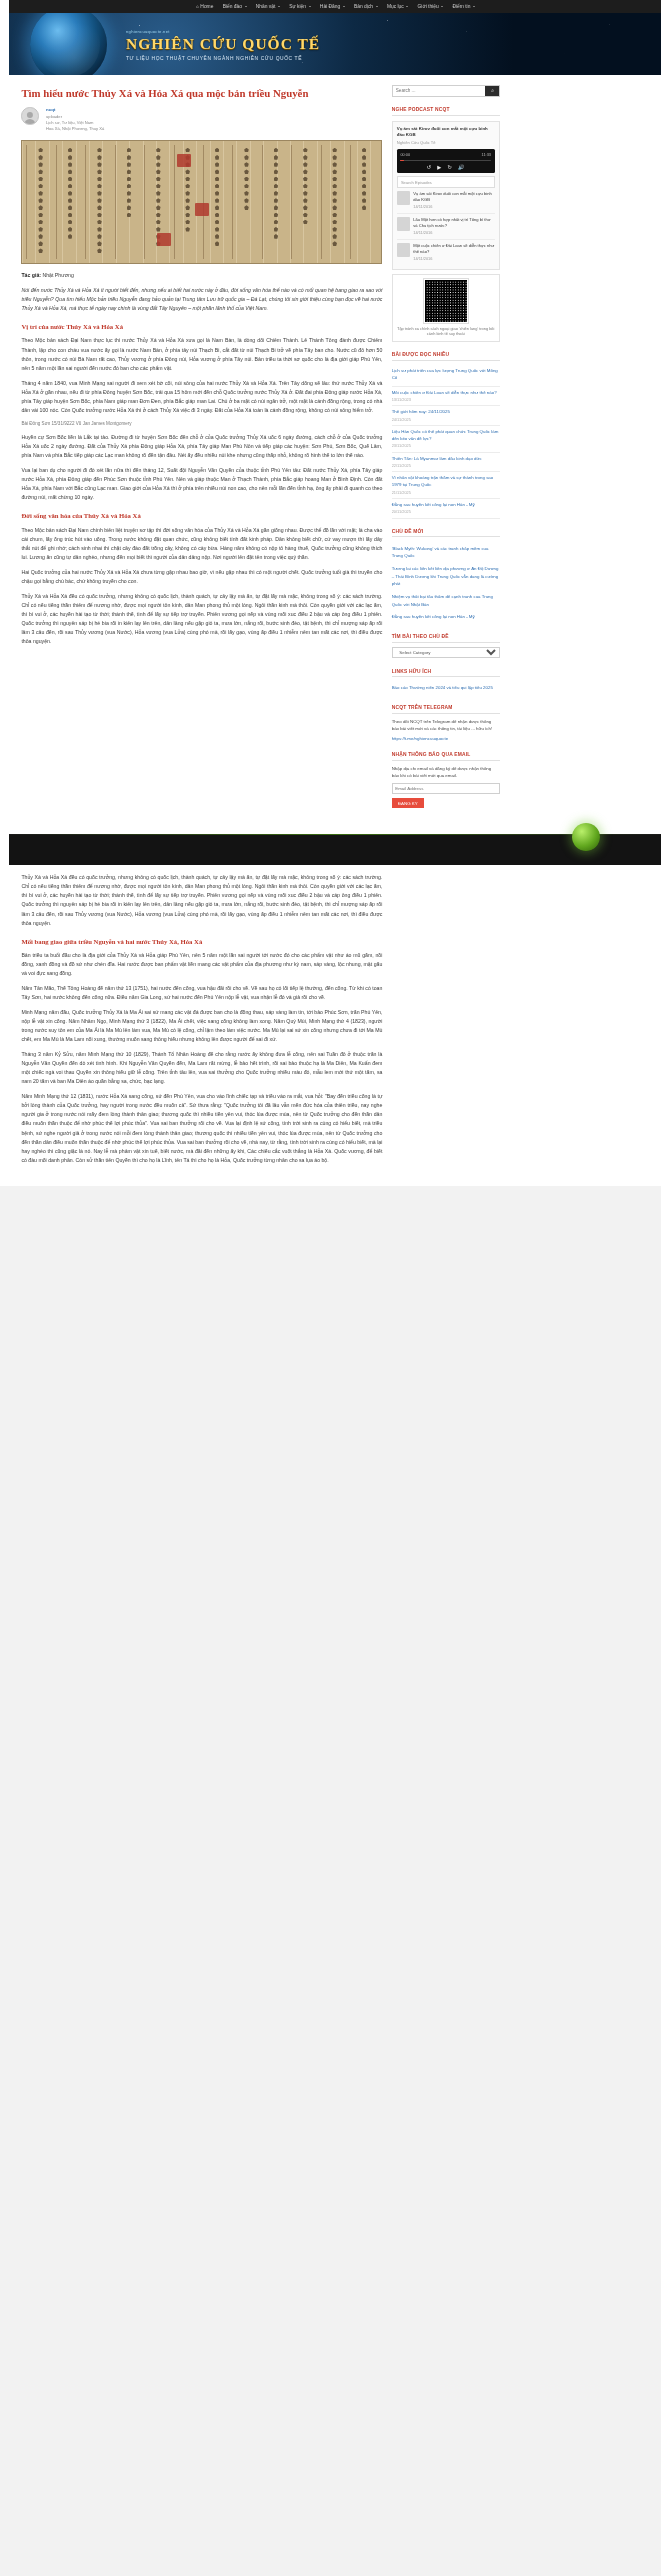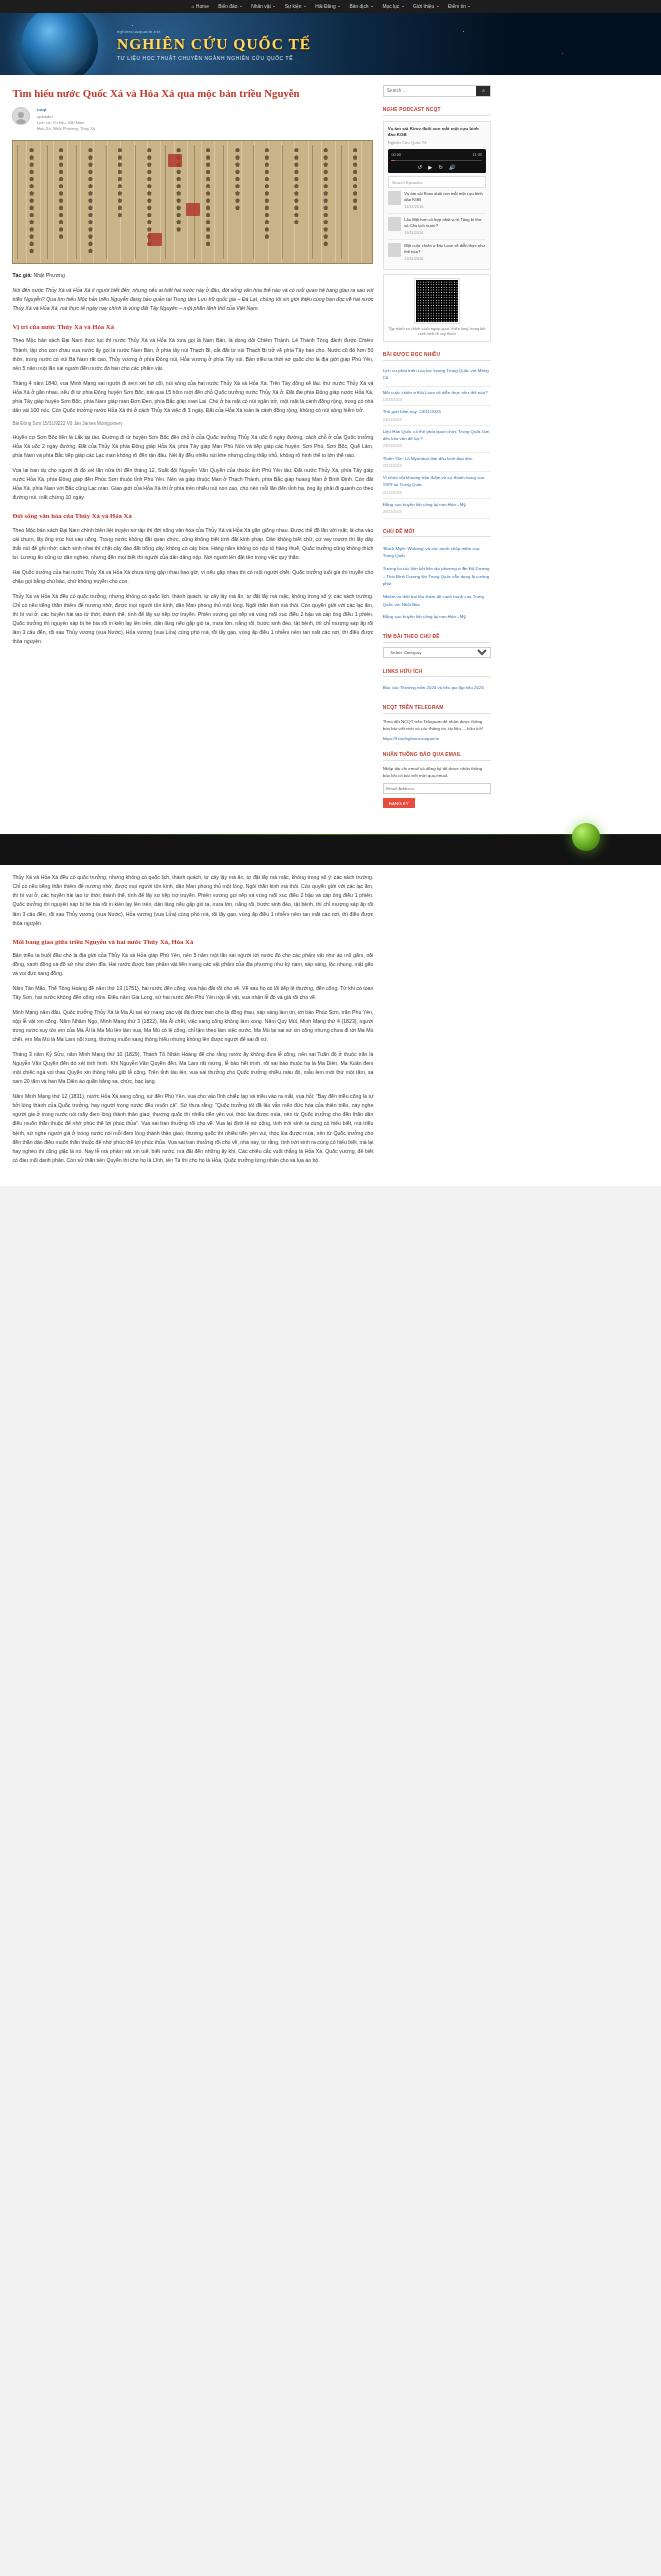--- a/index.html
+++ b/index.html
@@ -4,21 +4,21 @@
 <style>
   * { box-sizing: border-box; }
   html, body { margin:0; padding:0; }
   body {
     width: 662px;
     background: #f2f2f2;
     font-family: "Liberation Sans", sans-serif;
     color: #333;
     font-size: 5.7px;
   }
-  .page { width: 662px; margin: 0 auto; background:#ffffff; }
+  .page { width: 662px; margin: 0 auto; background:#ffffff;padding-left:9px; }
 
   
   .topnav {
     background: #1d1d1d;
     height: 13.4px;
     display: flex;
     align-items: center;
     justify-content: center;
     gap: 9.3px;
     color: #cfcfcf;
@@ -244,21 +244,21 @@
     <div class="btitle-wrap">
       <div class="small-url">nghiencuuquocte.net</div>
       <div class="btitle">NGHIÊN CỨU QUỐC TẾ</div>
       <div class="bsub">TƯ LIỆU HỌC THUẬT CHUYÊN NGÀNH NGHIÊN CỨU QUỐC TẾ</div>
     </div>
   </div>
 
   <div class="wrap">
 
     <div class="content">
-      <h1 class="post-title">Tìm hiểu nước Quốc Xá và Hỏa Xá qua mộc bản triều Nguyễn</h1>
+      <h1 class="post-title">Tìm hiểu nước Thủy Xá và Hỏa Xá qua mộc bản triều Nguyễn</h1>
 
       <div class="meta-row">
         <div class="avatar"></div>
         <div class="meta-txt">
           <div class="author">ncqt</div>
           <div>uploader</div>
           <div style="white-space:pre-line;">Lịch sử, Tư liệu, Việt Nam
 Hỏa Xá, Nhật Phương, Thủy Xá</div>
         </div>
       </div>

